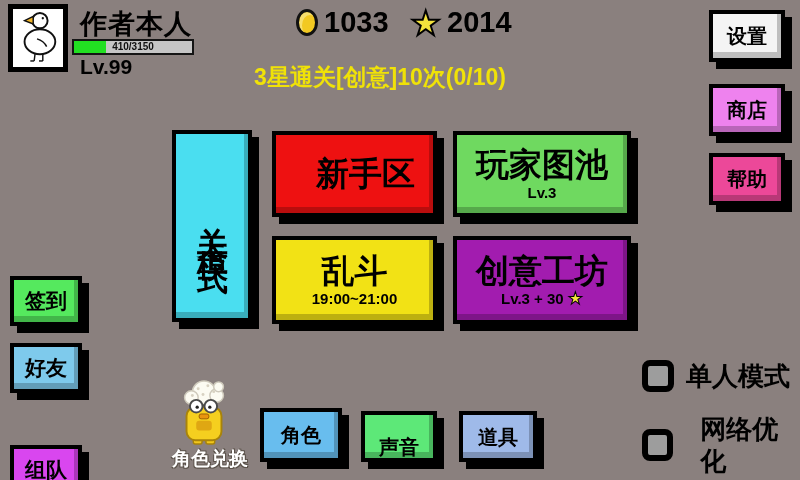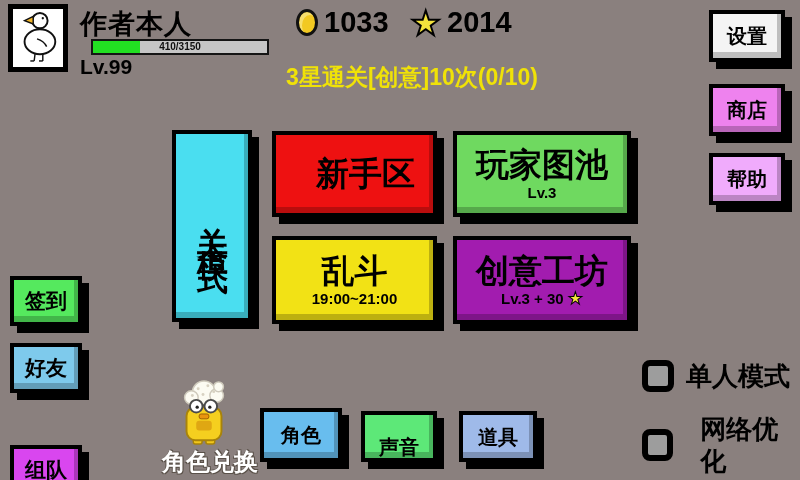--- a/index.html
+++ b/index.html
@@ -14,36 +14,36 @@
     display:flex;flex-direction:column;align-items:center;justify-content:center;
     font-weight:bold;color:#000;cursor:pointer;box-sizing:border-box;
     text-align:center;line-height:1.1;
   }
   .pbtn .sub{font-size:15px;font-weight:bold;margin-top:2px;display:flex;align-items:center;gap:4px;}
 
   
   .avatar-box{position:absolute;left:8px;top:4px;width:60px;height:68px;background:#fff;
     border:5px solid #000;box-sizing:border-box;display:flex;align-items:center;justify-content:center;}
   .player-name{position:absolute;left:80px;top:6px;font-size:27px;font-weight:bold;color:#000;letter-spacing:1px;}
-  .exp-bar{position:absolute;left:91px;top:39px;width:178px;height:16px;background:#c6c6c6;
+  .exp-bar{position:absolute;left:72px;top:39px;width:122px;height:16px;background:#c6c6c6;
     border:2px solid #151515;box-sizing:border-box;}
   .exp-fill{position:absolute;left:0;top:0;bottom:0;background:#22e022;}
   .exp-text{position:absolute;left:0;right:0;top:0;bottom:0;font-size:10px;font-weight:bold;
     color:#111;text-align:center;line-height:12px;}
   .player-level{position:absolute;left:80px;top:55px;font-size:21px;font-weight:bold;color:#000;}
 
   .currency{position:absolute;left:296px;top:6px;display:flex;align-items:center;}
   .coin{width:22px;height:27px;border:3px solid #111;border-radius:50%;
     background:#f2c922;box-shadow:inset 3px 3px 0 #f7df6e;box-sizing:border-box;}
   .cur-num{font-size:29px;font-weight:bold;color:#000;margin-left:6px;}
   .star-glyph{font-size:34px;line-height:30px;color:#f4e33c;-webkit-text-stroke:2px #000;margin-left:22px;}
   .star-small{font-size:17px;line-height:16px;color:#f4e33c;-webkit-text-stroke:1px #000;}
 
   .mission{position:absolute;left:0;top:62px;width:760px;text-align:center;
-    font-size:23px;font-weight:bold;color:#f0e207;margin-left:32px;}
+    font-size:23px;font-weight:bold;color:#f0e207;}
 
   
   .btn-settings{left:709px;top:10px;width:76px;height:52px;font-size:20px;}
   .btn-shop{left:709px;top:84px;width:76px;height:52px;font-size:20px;}
   .btn-help{left:709px;top:153px;width:76px;height:52px;font-size:20px;}
 
   
   .card-title{font-size:33px;font-weight:bold;}
   .btn-levelmode{left:172px;top:130px;width:80px;height:192px;}
   .vert-label{writing-mode:vertical-rl;text-orientation:upright;font-size:31px;font-weight:bold;letter-spacing:12px;}
@@ -53,21 +53,21 @@
   .btn-workshop{left:453px;top:236px;width:178px;height:88px;}
 
   
   .btn-checkin{left:10px;top:276px;width:72px;height:50px;font-size:21px;}
   .btn-friends{left:10px;top:343px;width:72px;height:50px;font-size:21px;}
   .btn-team{left:10px;top:412px;width:72px;height:50px;font-size:21px;}
 
   
   .mascot{position:absolute;left:178px;top:380px;}
   .mascot-label{position:absolute;left:162px;top:446px;width:96px;text-align:center;
-    font-size:24px;font-weight:bold;color:#fff;text-shadow:1px 1px 0 #5a5149,-1px 1px 0 #5a5149,1px -1px 0 #5a5149;}
+    font-size:19px;font-weight:bold;color:#fff;text-shadow:1px 1px 0 #5a5149,-1px 1px 0 #5a5149,1px -1px 0 #5a5149;}
   .btn-role{left:260px;top:408px;width:82px;height:54px;font-size:20px;}
   .btn-sound{left:361px;top:411px;width:76px;height:51px;font-size:20px;}
   .btn-items{left:459px;top:411px;width:78px;height:51px;font-size:20px;}
 
   
   .toggle-row{position:absolute;display:flex;align-items:center;cursor:pointer;}
   .toggle-1{left:642px;top:360px;}
   .toggle-2{left:642px;top:413px;gap:15px;}
   .checkbox{width:20px;height:20px;border:6px solid #000;border-radius:8px;background:#9d9d9d;}
   .toggle-label{margin-left:12px;font-size:26px;font-weight:bold;color:#000;line-height:32px;}
@@ -107,21 +107,21 @@
   </div>
 
   <div class="mission" style="color: rgb(240, 226, 7);">3星通关[创意]10次(0/10)</div>
 
   <div class="pbtn btn-settings" style="background: rgb(244, 244, 244);">
     <span>设置</span>
   </div>
   <div class="pbtn btn-shop" style="background: rgb(238, 130, 238);">
     <span>商店</span>
   </div>
-  <div class="pbtn btn-help" style="background: #f0abfc;">
+  <div class="pbtn btn-help" style="background: #ec4899;">
     <span>帮助</span>
   </div>
 
   <div class="pbtn btn-levelmode" style="background: rgb(74, 222, 240);">
     <span class="vert-label">关卡模式</span>
   </div>
 
   <div class="pbtn btn-newbie" style="background: rgb(238, 17, 17);">
     <span class="card-title">新手区</span>
   </div>

